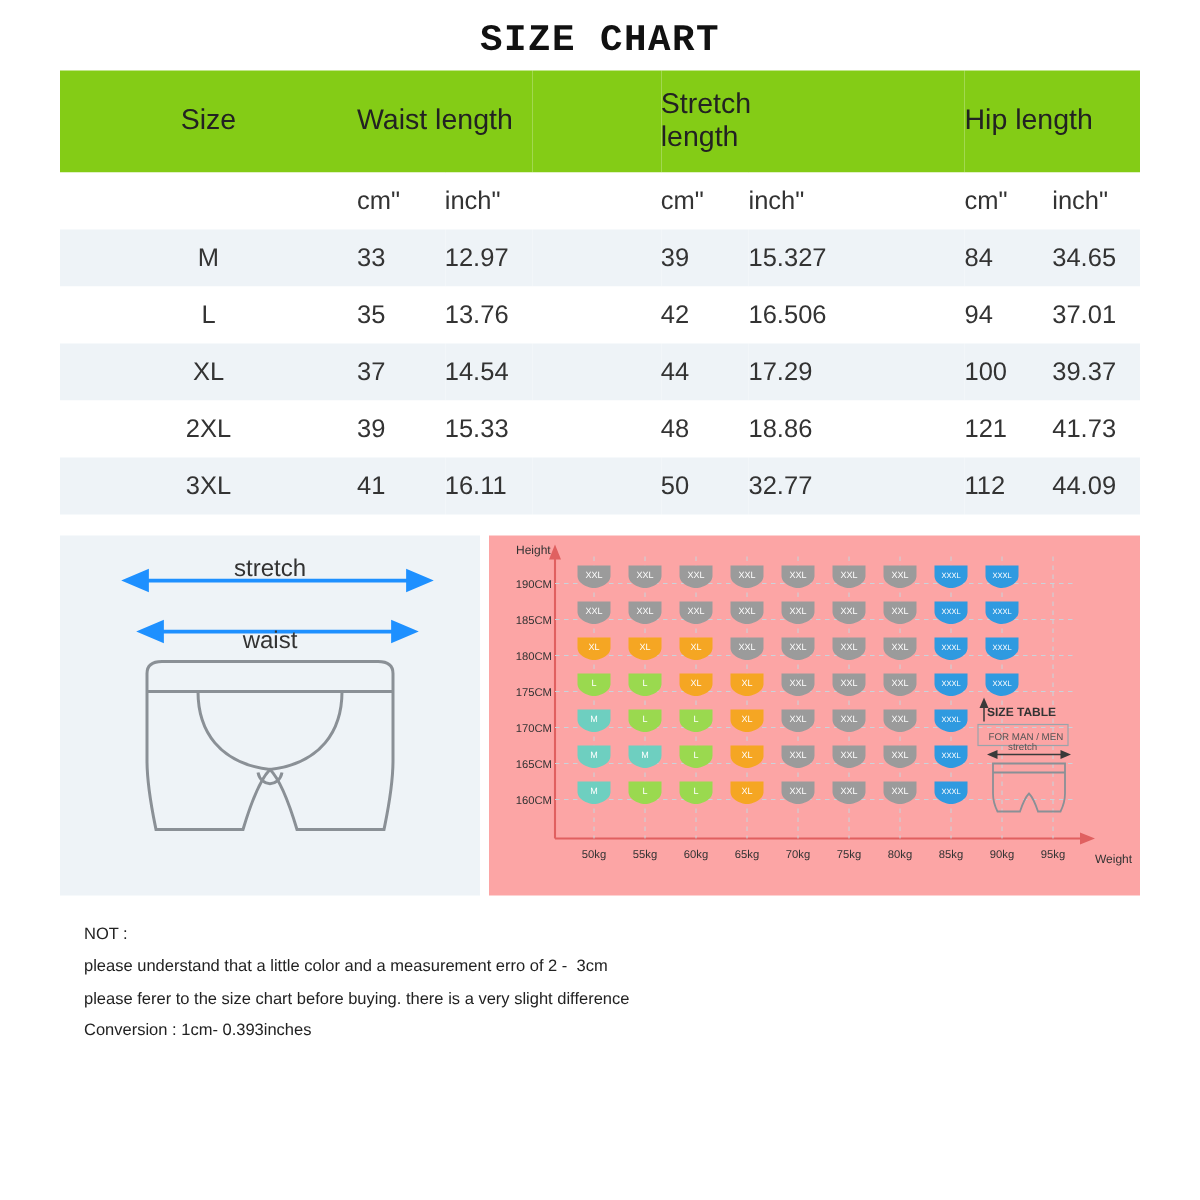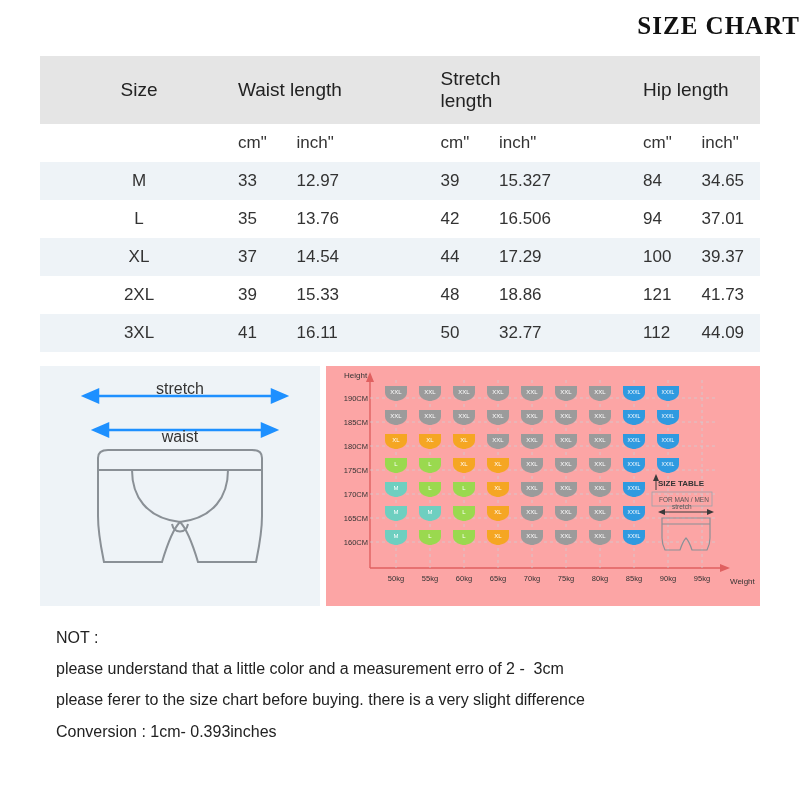--- a/index.html
+++ b/index.html
@@ -6,28 +6,28 @@
   body{
     width:800px;height:800px;
     background:#ffffff;
     font-family:"Liberation Sans", sans-serif;
     color:#222;
     overflow:hidden;
   }
   .page{position:relative;width:800px;height:800px;}
 
   .title{
-    text-align:right;
-    font-family:Liberation Serif, serif;
+    text-align:center;
+    font-family:Liberation Mono, monospace;
     font-weight:bold;
     font-size:25px;
     letter-spacing:1px;
     color:#111;
     padding-top:12px;
-    padding-bottom:16px;
+    padding-bottom:6px;
   }
 
   
   .table-wrap{padding:0 40px;}
   table.size{
     width:720px;border-collapse:collapse;
     table-layout:fixed;
   }
   table.size td{
     font-size:17px;
@@ -35,21 +35,21 @@
     padding:9px 0;
     vertical-align:middle;
   }
   tr.head td{
     font-size:19px;
     color:#222;
     padding:12px 0;
   }
   tr.r-odd{background:#eef3f7;}
   tr.r-even{background:#ffffff;}
-  tr.head{background:#e5e5e5;}
+  tr.head{background:#84cc16;}
   tr.units{background:#ffffff;}
   .c-size{width:88px;text-align:center;}
   .c-num{width:52px;text-align:left;padding-left:8px;}
   .c-in{width:110px;text-align:left;padding-left:6px;}
   .gap{width:38px;}
   .grouphdr{text-align:left;}
   .unit{font-size:16px;color:#444;}
 
   
   .illus{
@@ -73,21 +73,21 @@
     left:0;width:100%;
     text-align:center;
     font-size:16px;color:#333;
   }
   .lbl-stretch{top:14px;}
   .lbl-waist{top:62px;}
 
   
   .notes{
     padding:16px 40px 0 56px;
-    font-size:16px;
+    font-size:11px;
     color:#222;
     line-height:1.95;
   }
   .notes div{white-space:pre-wrap;}
 
   svg{display:block;}
 </style>
 </head>
 <body>
 

